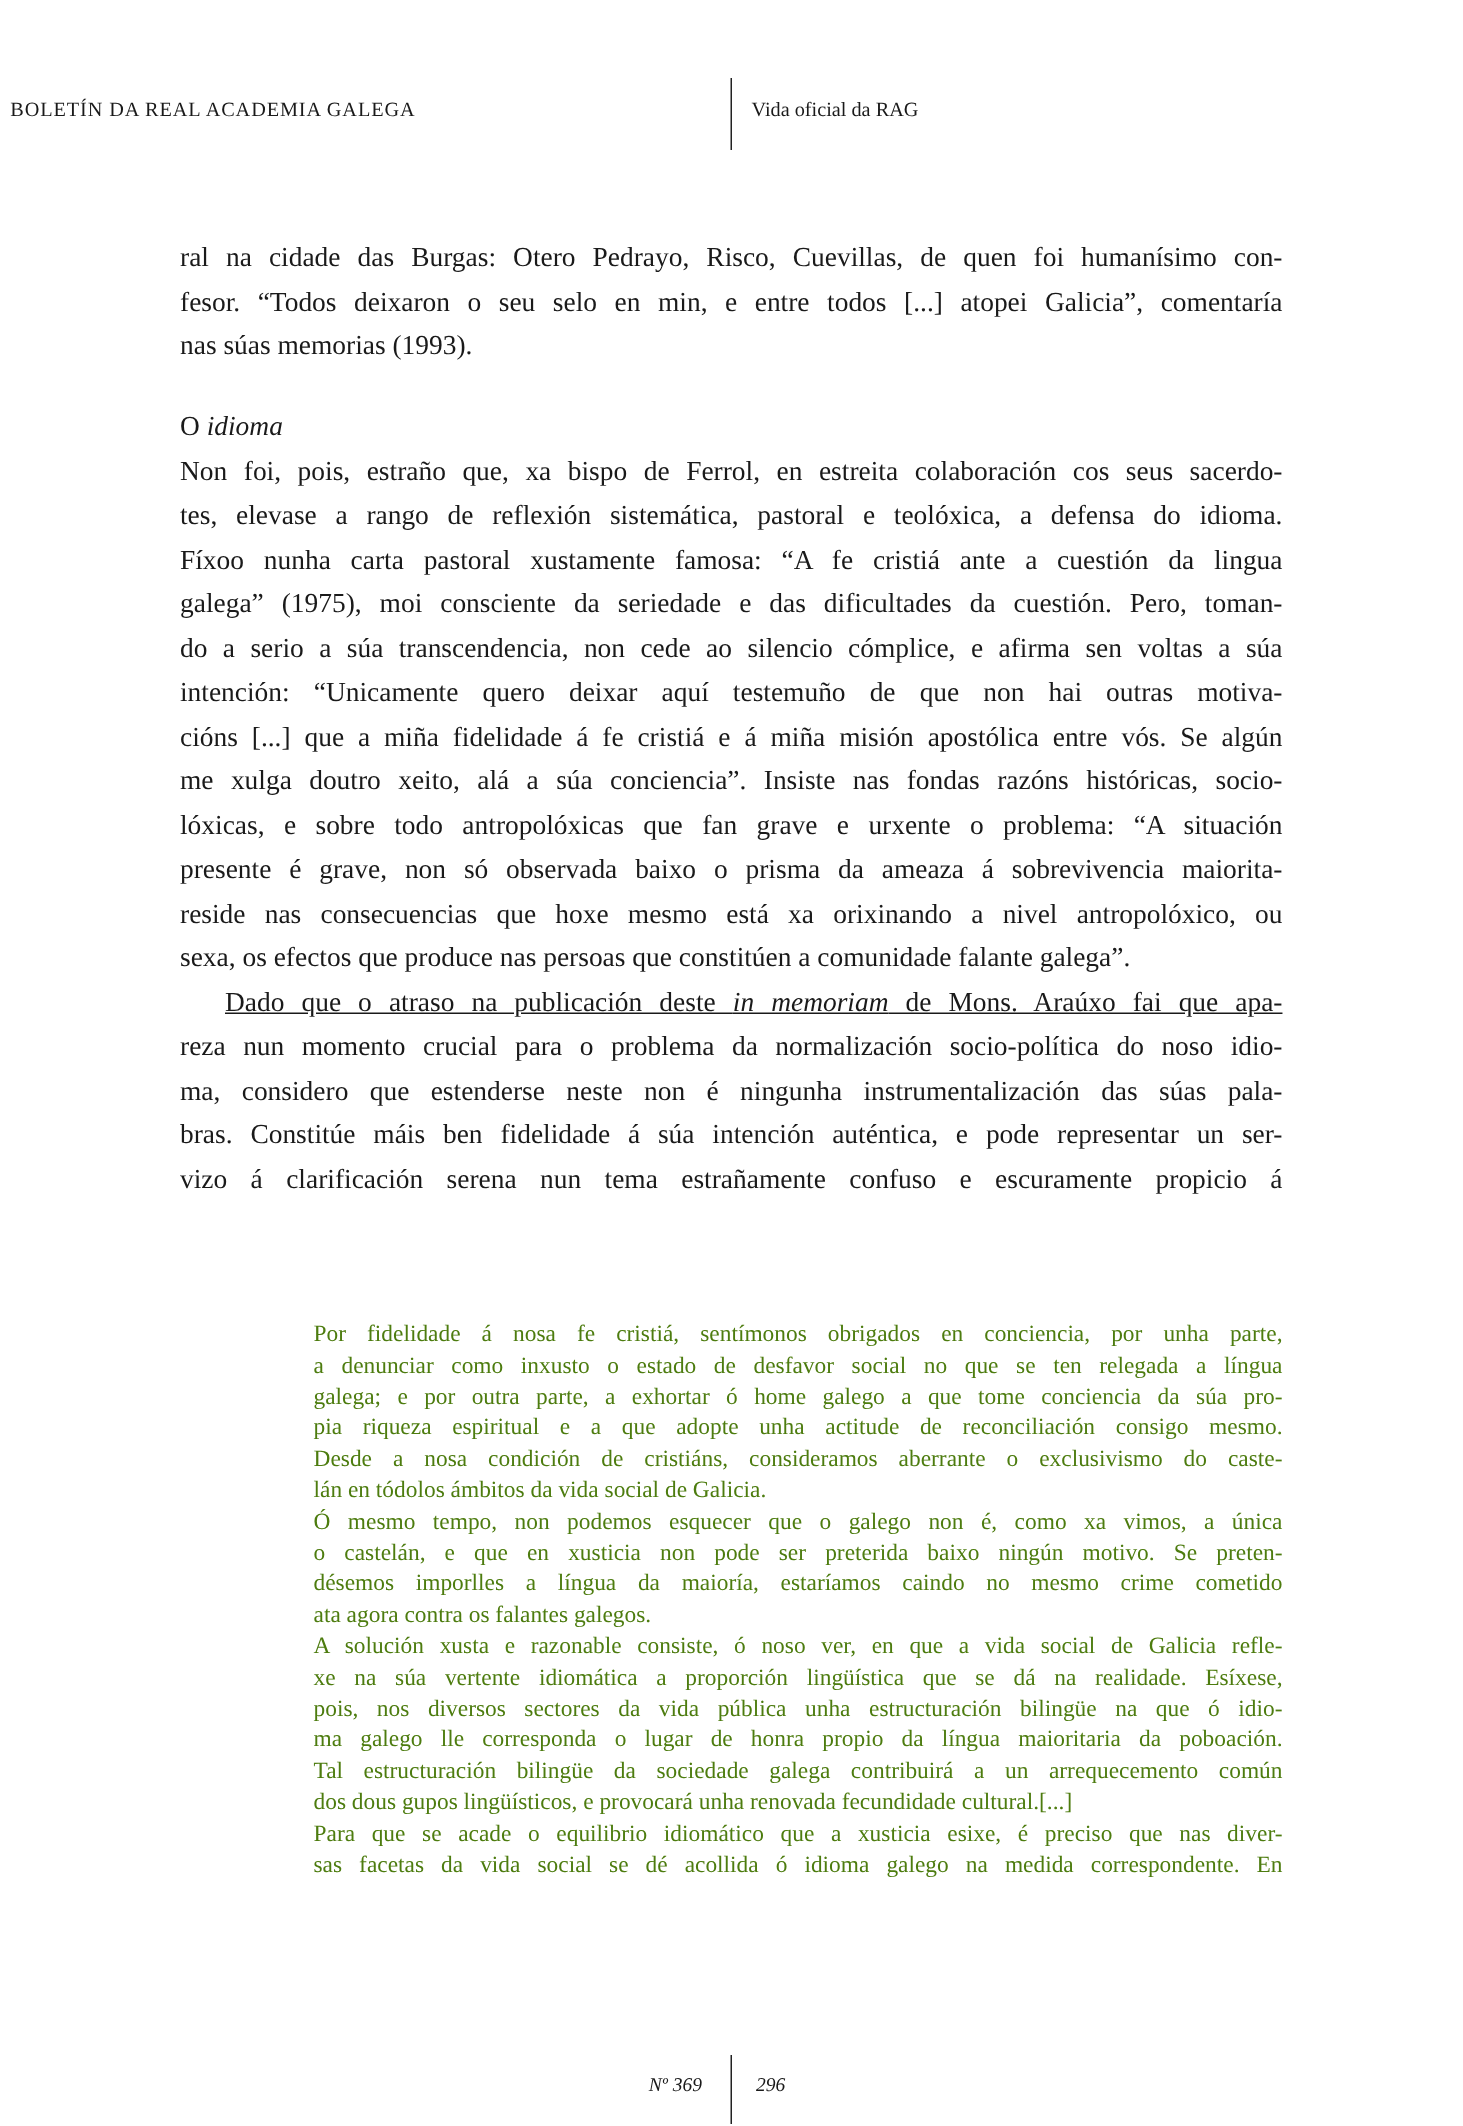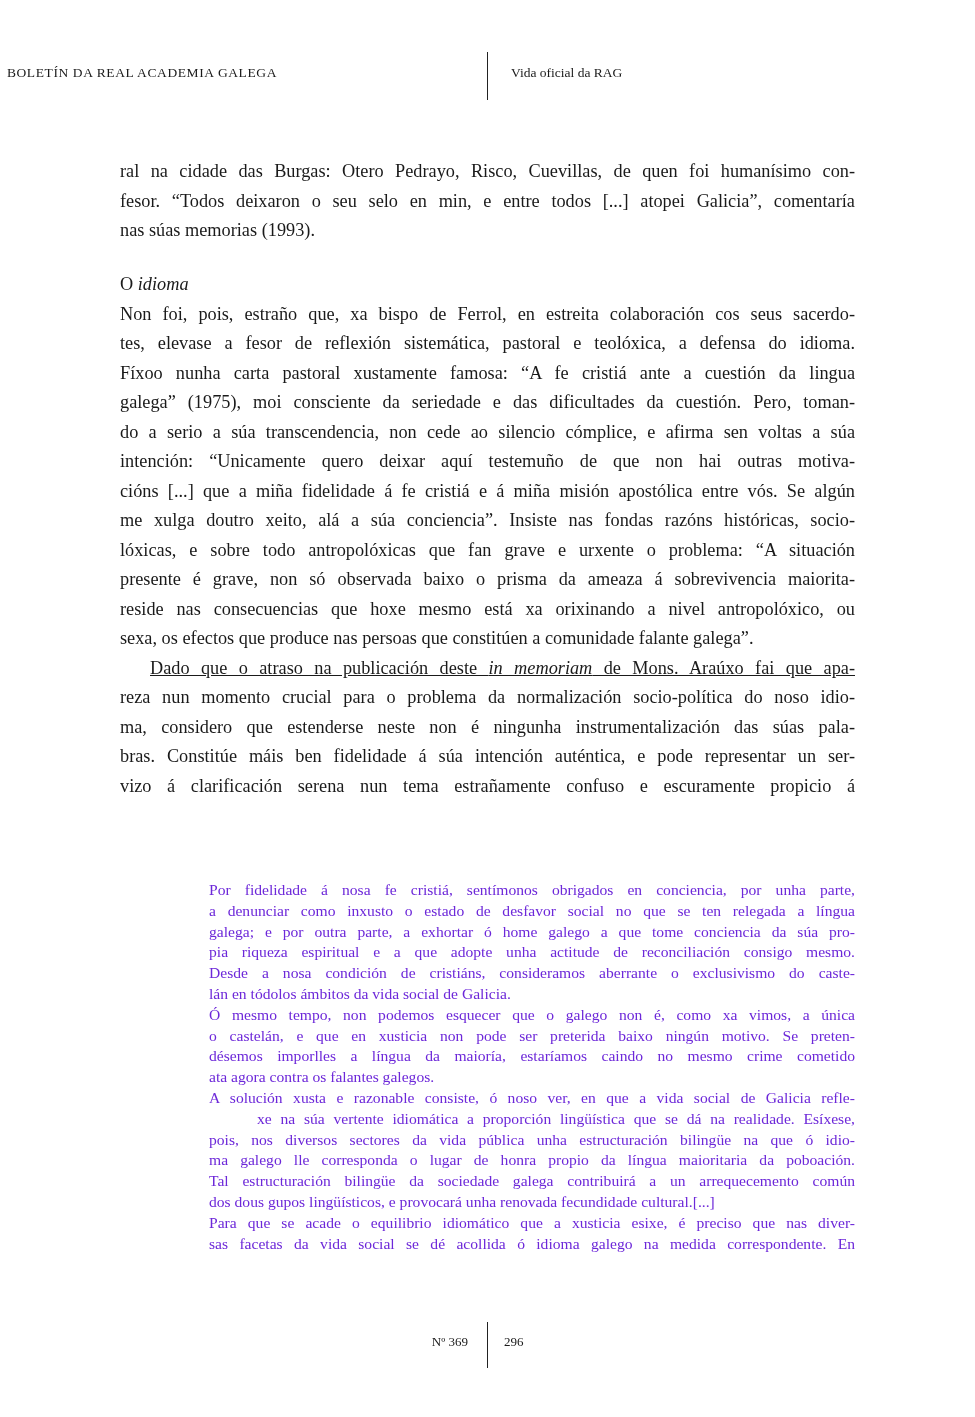--- a/index.html
+++ b/index.html
@@ -1,37 +1,37 @@
 <!DOCTYPE html>
 <html><head>
   <meta charset="utf-8">
   <style>
     html, body { margin: 0; padding: 0; background: #ffffff; }
     body { width: 975px; height: 1417px; position: relative; overflow: hidden;
            font-family: "Liberation Serif", "DejaVu Serif", serif; color: #1a1a1a; }
     .header { position: absolute; top: 52px; left: 0; width: 782px; height: 48px; }
     .header .journal { position: absolute; right: 505px; top: 13px; font-size: 13.5px; letter-spacing: 0.6px; white-space: nowrap; }
     .header .divider { position: absolute; left: 487px; top: 0; width: 1px; height: 48px; background: #222; }
-    .header .section { position: absolute; left: 501px; top: 13px; font-size: 13.5px; white-space: nowrap; margin-left: 10px; }
+    .header .section { position: absolute; left: 501px; top: 13px; font-size: 13.5px; white-space: nowrap; }
 
     .body-text { position: absolute; left: 120px; width: 735px; font-size: 18.3px; }
     .line { height: 29.5px; line-height: 29.5px; text-align: justify; text-align-last: justify; white-space: nowrap; overflow: visible; }
     .line.last { text-align-last: left; }
     .line.indent { text-indent: 30px; text-decoration: underline; }
     .heading { height: 29.5px; line-height: 29.5px; }
     .heading .it, .it { font-style: italic; }
 
     .p1 { top: 157px; }
     .p2 { top: 270px; }
 
-    .quote { position: absolute; left: 209px; width: 646px; font-size: 15.6px; color: #6d28d9; }
+    .quote { position: absolute; left: 209px; width: 646px; font-size: 15.6px; color: #4d7c0f; }
     .quote .line { height: 20.8px; line-height: 20.8px; }
     .q1 { top: 880px; }
 
-    .footer { position: absolute; top: 1322px; left: 0; width: 975px; height: 46px; }
+    .footer { position: absolute; top: 1370px; left: 0; width: 975px; height: 46px; font-style: italic; }
     .footer .issue { position: absolute; right: 507px; top: 12px; font-size: 13px; white-space: nowrap; }
     .footer .divider { position: absolute; left: 487px; top: 0; width: 1px; height: 46px; background: #222; }
     .footer .page { position: absolute; left: 504px; top: 12px; font-size: 13px; white-space: nowrap; }
   </style>
 </head>
 <body>
 
 <div class="header">
   <span class="journal">BOLETÍN DA REAL ACADEMIA GALEGA</span>
   <span class="divider"></span>
@@ -42,21 +42,21 @@
   <div class="line" style="white-space: nowrap;">ral na cidade das Burgas: Otero Pedrayo, Risco, Cuevillas, de quen foi humanísimo con-</div>
   <div class="line" style="white-space: nowrap;">fesor. “Todos deixaron o seu selo en min, e entre todos [...] atopei Galicia”, comentaría</div>
   <div class="line last" style="white-space: nowrap;">nas súas memorias (1993).</div>
 </div>
 
 <div class="body-text p2">
   <div class="heading"><span>O </span><span class="it">idioma</span></div>
 
   <div>
     <div class="line" style="white-space: nowrap;">Non foi, pois, estraño que, xa bispo de Ferrol, en estreita colaboración cos seus sacerdo-</div>
-    <div class="line" style="white-space: nowrap;">tes, elevase a fesor de reflexión sistemática, pastoral e teolóxica, a defensa do idioma.</div>
+    <div class="line" style="white-space: nowrap;">tes, elevase a rango de reflexión sistemática, pastoral e teolóxica, a defensa do idioma.</div>
     <div class="line" style="white-space: nowrap;">Fíxoo nunha carta pastoral xustamente famosa: “A fe cristiá ante a cuestión da lingua</div>
     <div class="line" style="white-space: nowrap;">galega” (1975), moi consciente da seriedade e das dificultades da cuestión. Pero, toman-</div>
     <div class="line" style="white-space: nowrap;">do a serio a súa transcendencia, non cede ao silencio cómplice, e afirma sen voltas a súa</div>
     <div class="line" style="white-space: nowrap;">intención: “Unicamente quero deixar aquí testemuño de que non hai outras motiva-</div>
     <div class="line" style="white-space: nowrap;">cións [...] que a miña fidelidade á fe cristiá e á miña misión apostólica entre vós. Se algún</div>
     <div class="line" style="white-space: nowrap;">me xulga doutro xeito, alá a súa conciencia”. Insiste nas fondas razóns históricas, socio-</div>
     <div class="line" style="white-space: nowrap;">lóxicas, e sobre todo antropolóxicas que fan grave e urxente o problema: “A situación</div>
     <div class="line" style="white-space: nowrap;">presente é grave, non só observada baixo o prisma da ameaza á sobrevivencia maiorita-</div>
     <div class="line" style="white-space: nowrap;">reside nas consecuencias que hoxe mesmo está xa orixinando a nivel antropolóxico, ou</div>
     <div class="line last" style="white-space: nowrap;">sexa, os efectos que produce nas persoas que constitúen a comunidade falante galega”.</div>
@@ -81,21 +81,21 @@
     <div class="line last" style="white-space: nowrap;">lán en tódolos ámbitos da vida social de Galicia.</div>
   </div>
   <div>
     <div class="line" style="white-space: nowrap;">Ó mesmo tempo, non podemos esquecer que o galego non é, como xa vimos, a única</div>
     <div class="line" style="white-space: nowrap;">o castelán, e que en xusticia non pode ser preterida baixo ningún motivo. Se preten-</div>
     <div class="line" style="white-space: nowrap;">désemos imporlles a língua da maioría, estaríamos caindo no mesmo crime cometido</div>
     <div class="line last" style="white-space: nowrap;">ata agora contra os falantes galegos.</div>
   </div>
   <div>
     <div class="line" style="white-space: nowrap;">A solución xusta e razonable consiste, ó noso ver, en que a vida social de Galicia refle-</div>
-    <div class="line" style="white-space: nowrap; margin-left: 48px;">xe na súa vertente idiomática a proporción lingüística que se dá na realidade. Esíxese,</div>
+    <div class="line" style="white-space: nowrap;">xe na súa vertente idiomática a proporción lingüística que se dá na realidade. Esíxese,</div>
     <div class="line" style="white-space: nowrap;">pois, nos diversos sectores da vida pública unha estructuración bilingüe na que ó idio-</div>
     <div class="line" style="white-space: nowrap;">ma galego lle corresponda o lugar de honra propio da língua maioritaria da poboación.</div>
     <div class="line" style="white-space: nowrap;">Tal estructuración bilingüe da sociedade galega contribuirá a un arrequecemento común</div>
     <div class="line last" style="white-space: nowrap;">dos dous gupos lingüísticos, e provocará unha renovada fecundidade cultural.[...]</div>
   </div>
   <div>
     <div class="line" style="white-space: nowrap;">Para que se acade o equilibrio idiomático que a xusticia esixe, é preciso que nas diver-</div>
     <div class="line" style="white-space: nowrap;">sas facetas da vida social se dé acollida ó idioma galego na medida correspondente. En</div>
   </div>
 </div>

